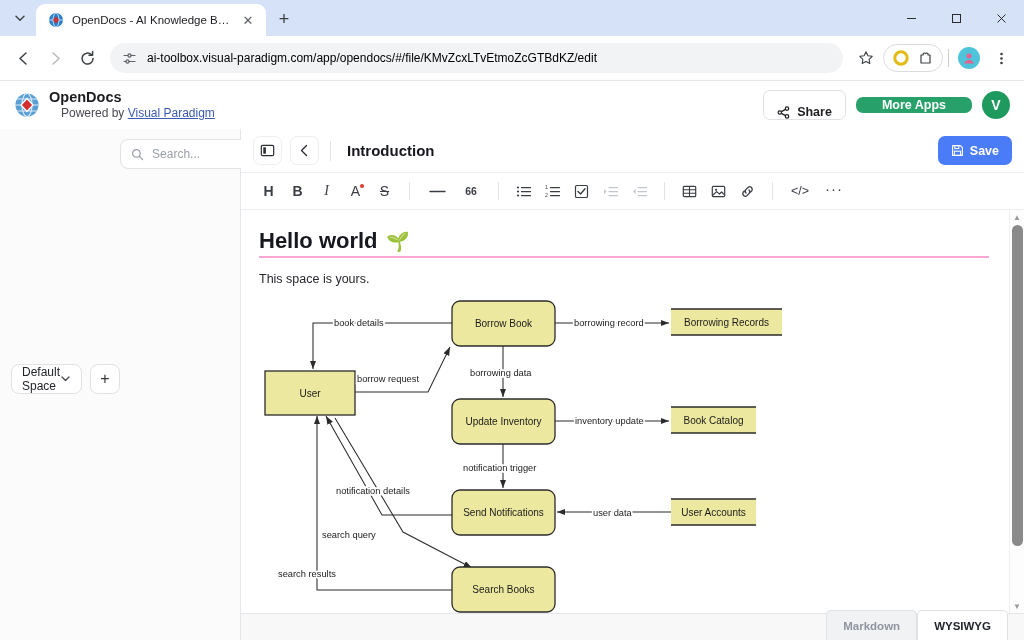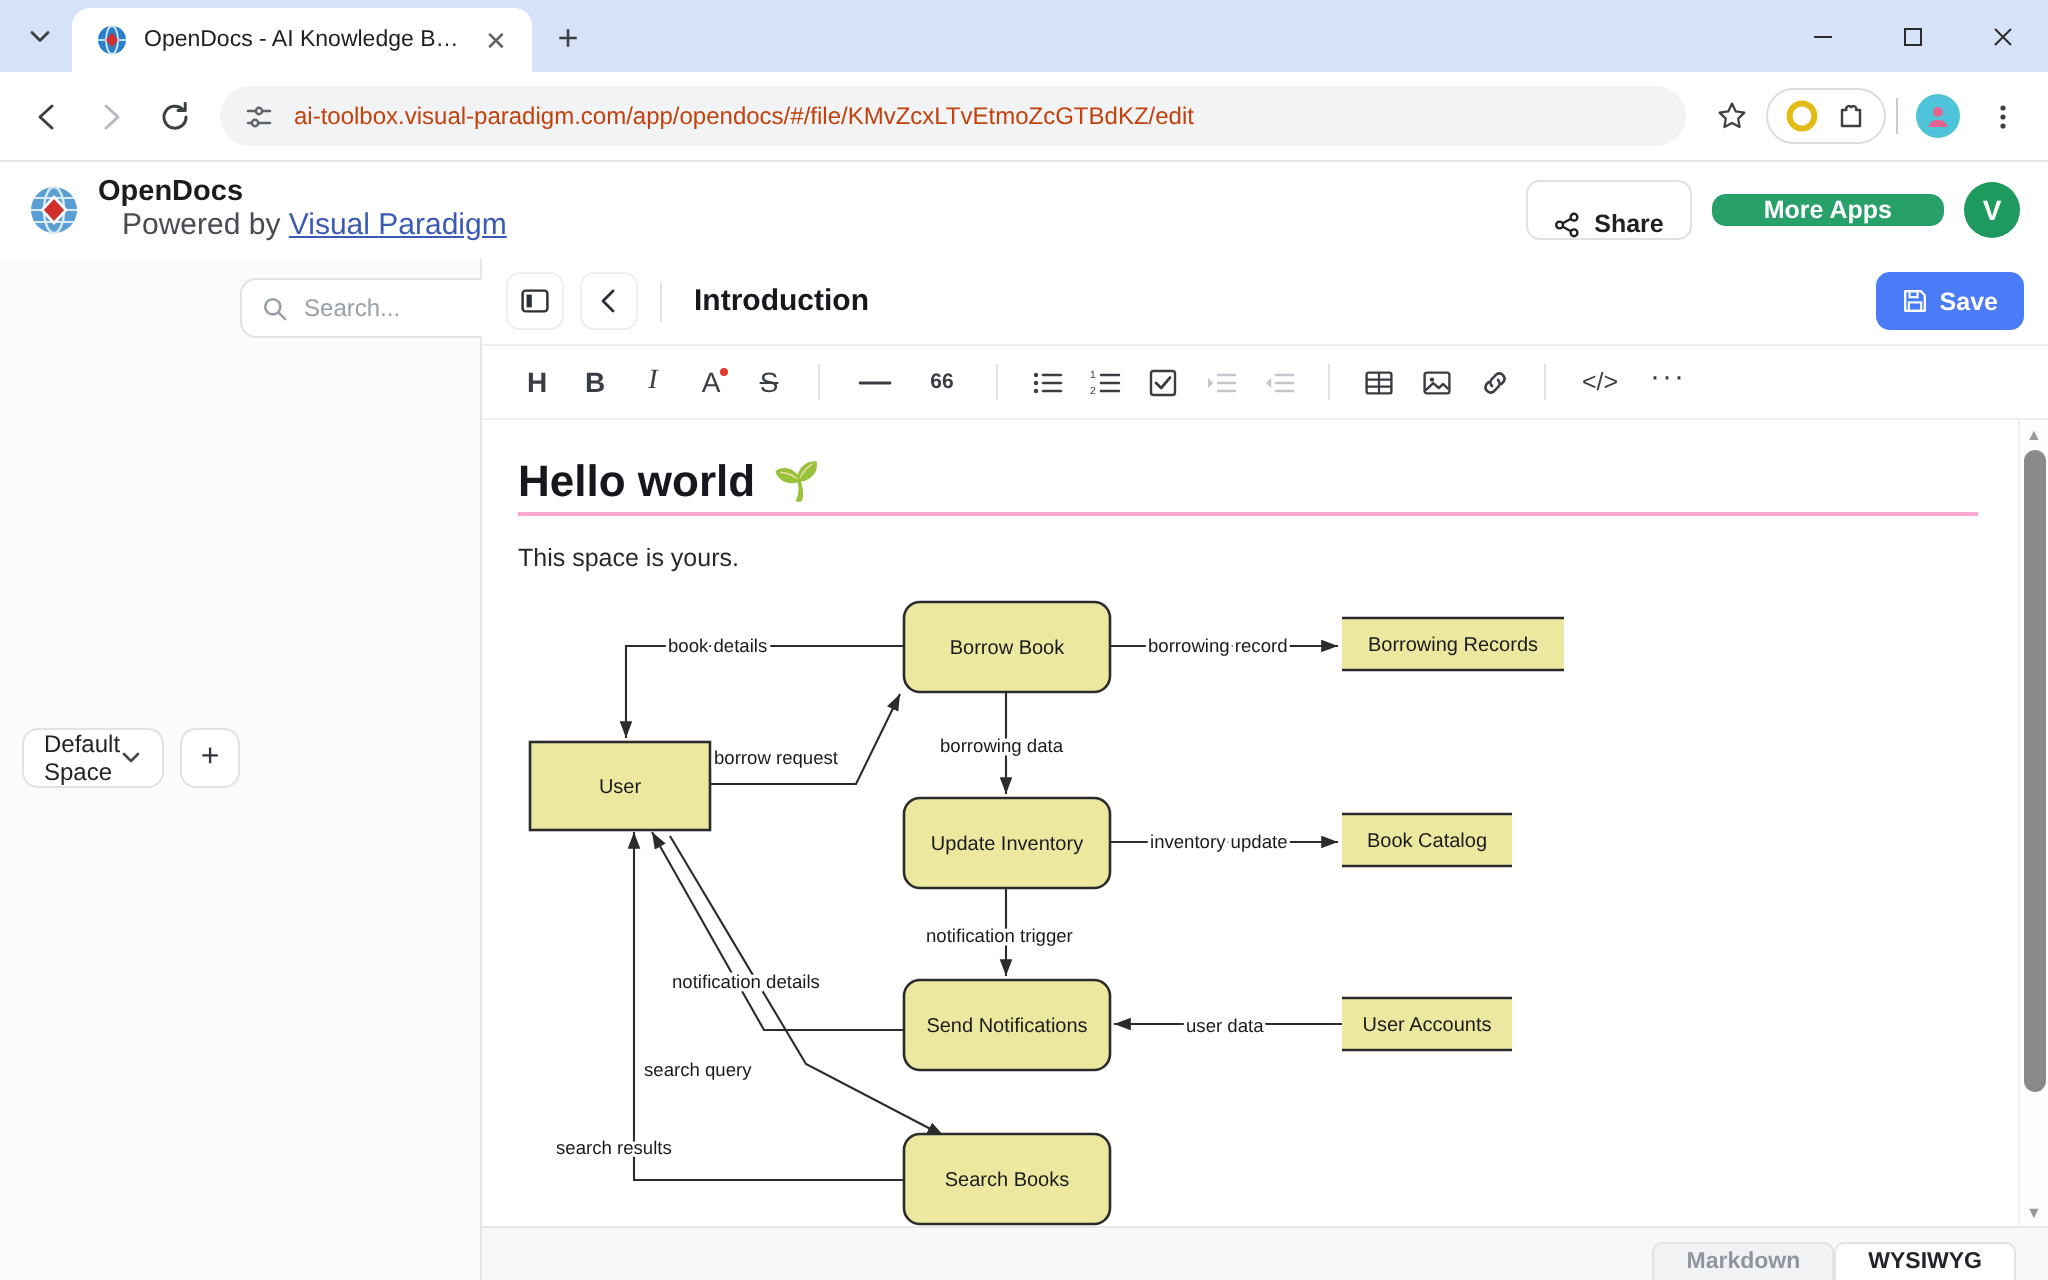--- a/index.html
+++ b/index.html
@@ -56,21 +56,21 @@
     width: 30px; height: 30px; display: flex; align-items: center;
     justify-content: center; border-radius: 50%; color: #3c4043; flex: none;
   }
   .navbtn.dim { color: #b6b9bd; }
   .omnibox {
     flex: 1; height: 30px; background: #f1f3f4; border-radius: 16px;
     display: flex; align-items: center; padding: 0 12px; gap: 10px;
     margin: 0 6px; min-width: 0;
   }
   .omnibox-url {
-    font-size: 12px; color: #c2410c; white-space: nowrap;
+    font-size: 12px; color: #000000; white-space: nowrap;
     overflow: hidden; text-overflow: ellipsis; flex: 1;
   }
   .ext-pill {
     height: 28px; border: 1px solid #dadce0; border-radius: 15px;
     display: flex; align-items: center; gap: 2px; padding: 0 6px; flex: none;
   }
   .ext-icon { width: 22px; height: 22px; display:flex; align-items:center; justify-content:center; }
   .avatar-chrome {
     width: 22px; height: 22px; border-radius: 50%; background: #4fc3d9;
     display: flex; align-items: center; justify-content: center; flex: none;
@@ -81,21 +81,21 @@
   
   .app { flex: 1; display: flex; flex-direction: column; background:#c2410c; min-height:0;
          border-top:1px solid #e3e5e8; }
 
   .app-header {
     height: 48px; display: flex; align-items: center; padding: 0 14px;
     background: #ffffff; flex: none; gap: 10px;
   }
   .brand { display: flex; align-items: center; gap: 9px; flex: 1; }
   .brand-text-main { font-size: 14.5px; font-weight: bold; color: #1c1c20; line-height: 1.15; }
-  .brand-text-sub { font-size: 15px; color: #4a4a52; line-height: 1.2; padding-left: 12px; }
+  .brand-text-sub { font-size: 12px; color: #4a4a52; line-height: 1.2; padding-left: 12px; }
   .brand-text-sub a { color: #3b5ab5; text-decoration: underline; }
 
   .share-btn {
     height: 30px; border: 1px solid #dfe1e5; border-radius: 7px; background:#fff;
     display: flex; align-items: flex-end; gap: 7px; padding: 0 13px;
     font-size: 12.5px; color: #1f2024; font-weight: 600; flex:none;
   }
   .moreapps-btn {
     height: 16px; border-radius: 7px; background: #27a06a;
     display: flex; align-items: center; padding: 0 26px;
@@ -202,21 +202,21 @@
   .vs-arrow { height: 14px; display:flex; align-items:center; justify-content:center; color:#9a9a9a; font-size:8px; }
   .vs-track { flex: 1; width: 100%; position: relative; padding: 1px 2px; }
   .vs-thumb { background: #8a8a8a; border-radius: 6px; width: 11px; height: 86%; margin: 0 auto; }
 
   .statusbar {
     height: 27px; background: #f8f8f9; border-top: 1px solid #e4e6ea;
     display: flex; align-items: flex-end; justify-content: flex-end;
     padding: 0 16px 0 0; flex: none; gap: 0;
   }
   .stab {
-    height: 19px; display: flex; align-items: center; padding: 0 16px;
+    height: 30px; display: flex; align-items: center; padding: 0 16px;
     font-size: 11.5px; color: #9095a0; border: 1px solid #e0e2e6;
     border-bottom: none; border-radius: 5px 5px 0 0; background: #f1f2f4;
     font-weight: 600;
   }
   .stab.active { background: #ffffff; color: #22252b; }
 
   svg { display: block; }
   .dfd-label { font-size: 9.3px; fill: #1b1b1b; font-family: "Liberation Sans", sans-serif; }
   .dfd-node-label { font-size: 10px; fill: #1b1b1b; font-family: "Liberation Sans", sans-serif; text-anchor: middle; }
 </style>

